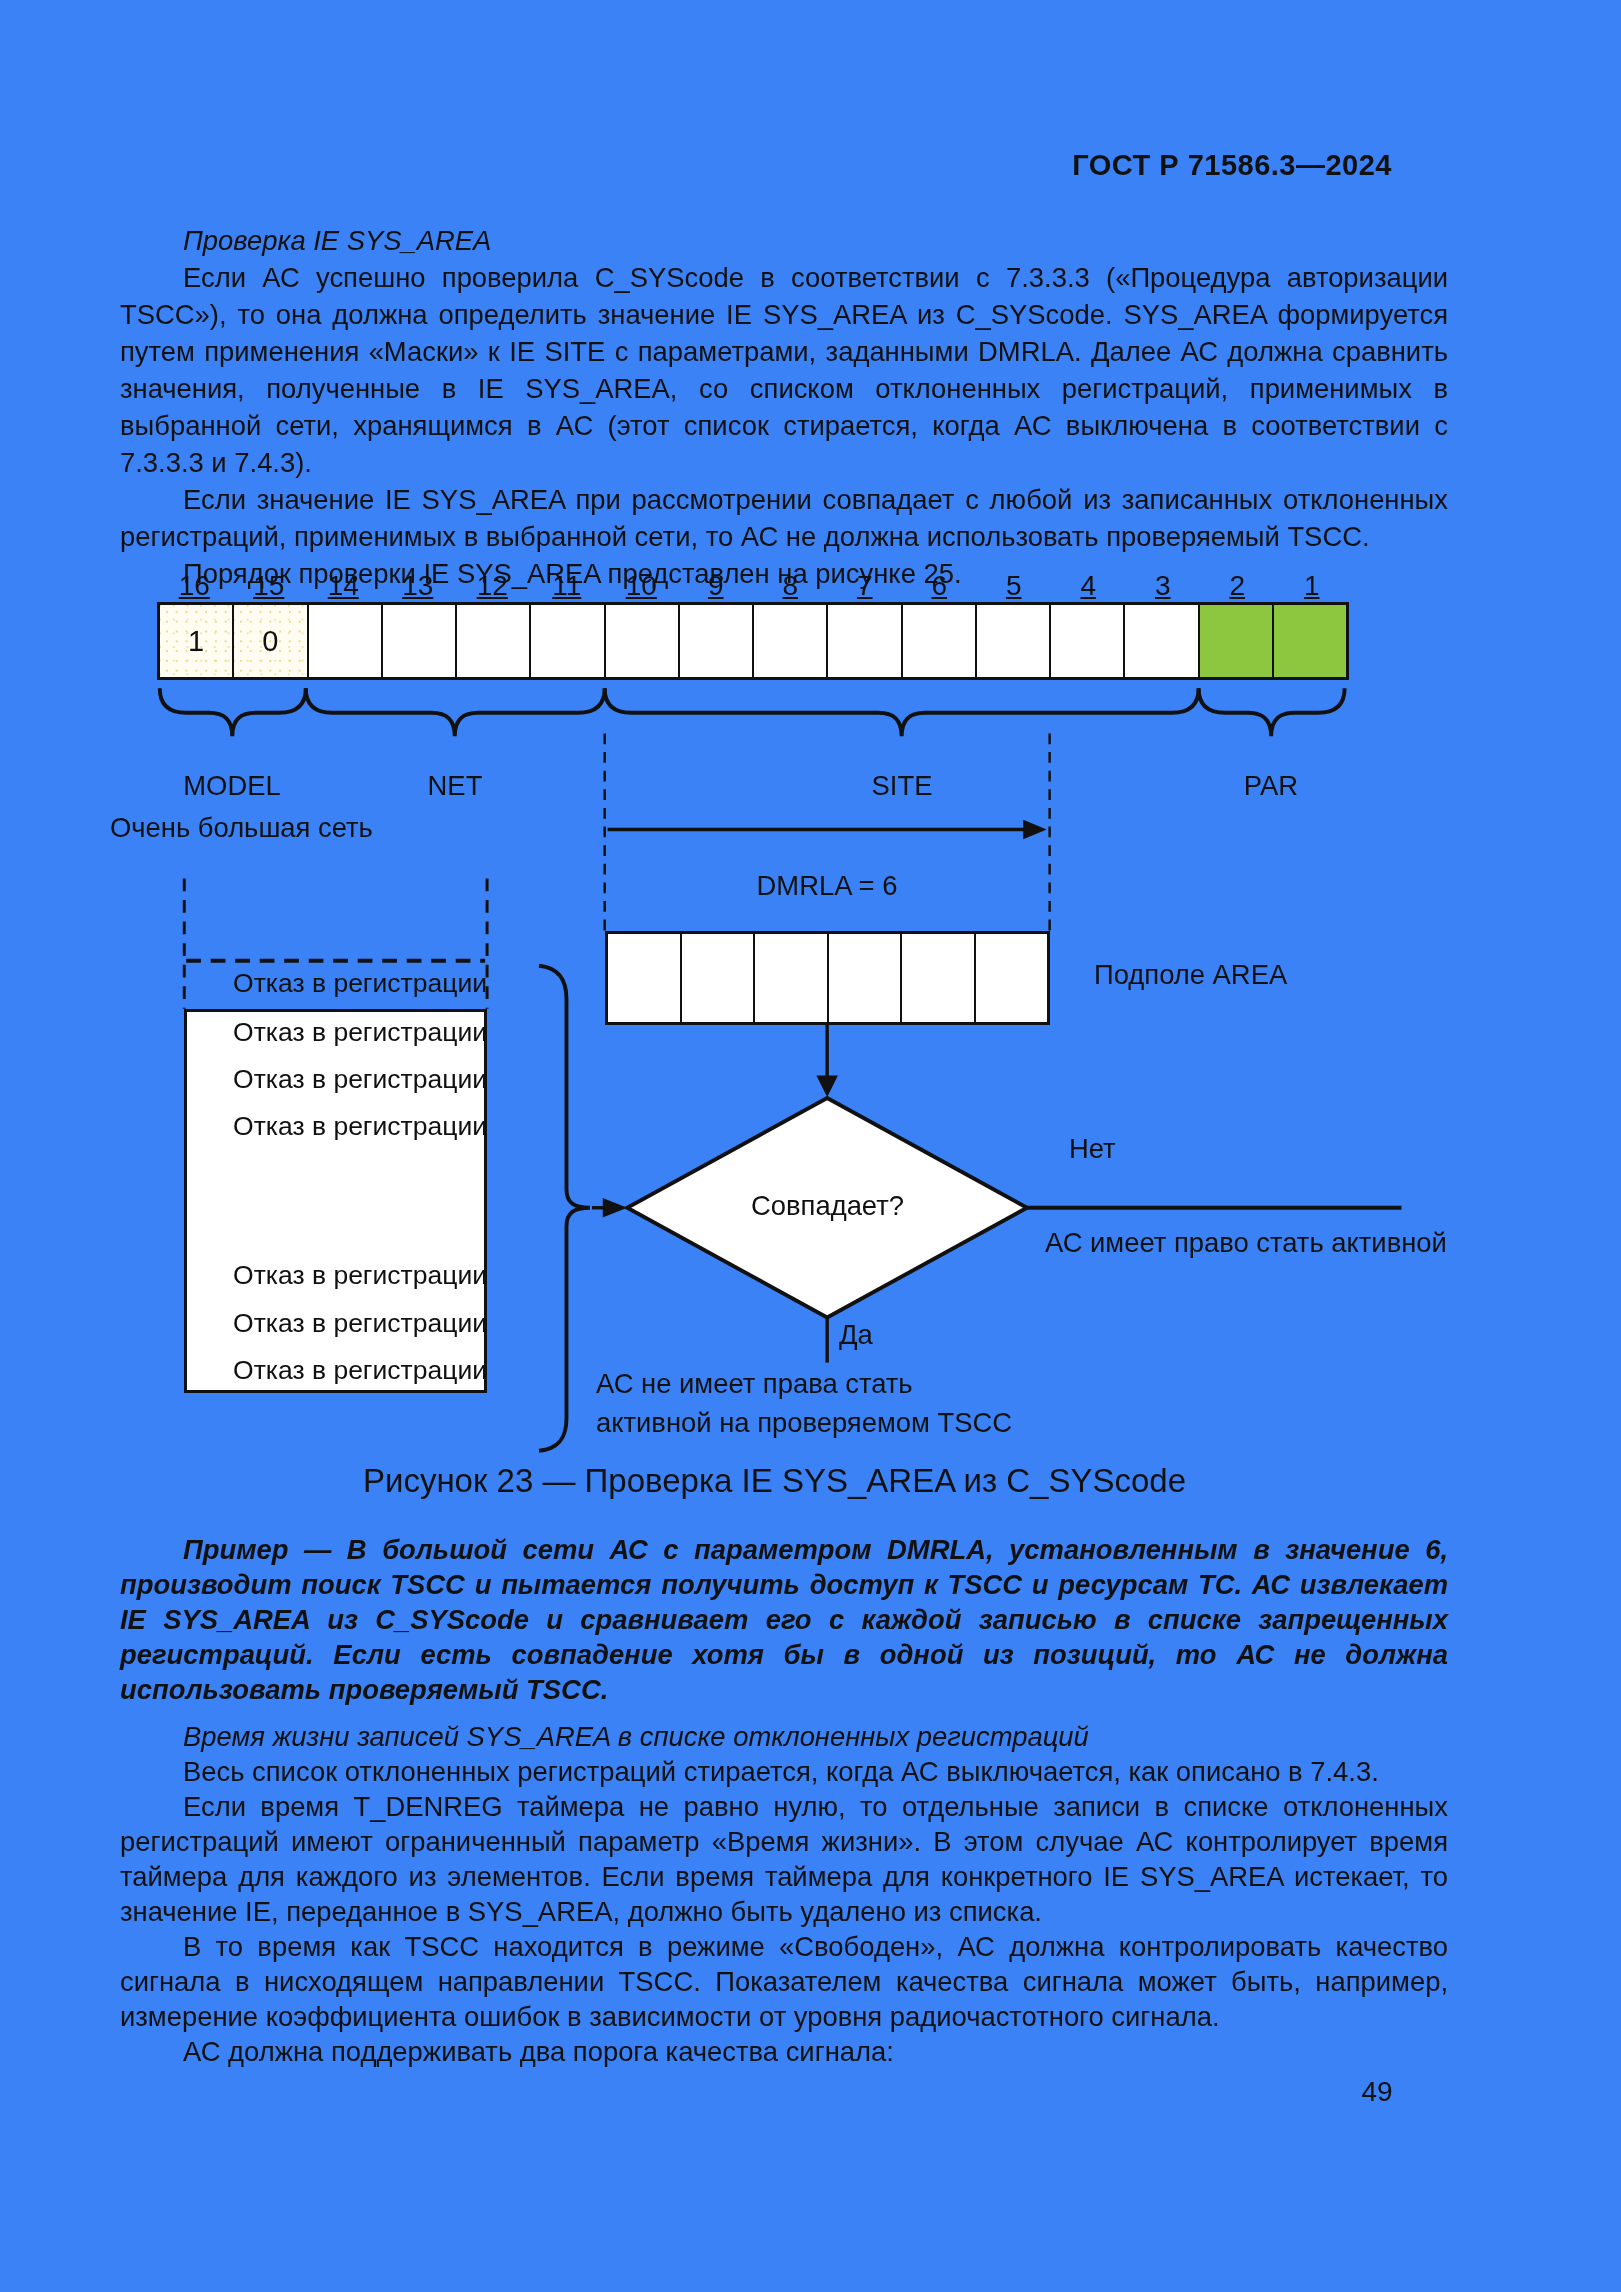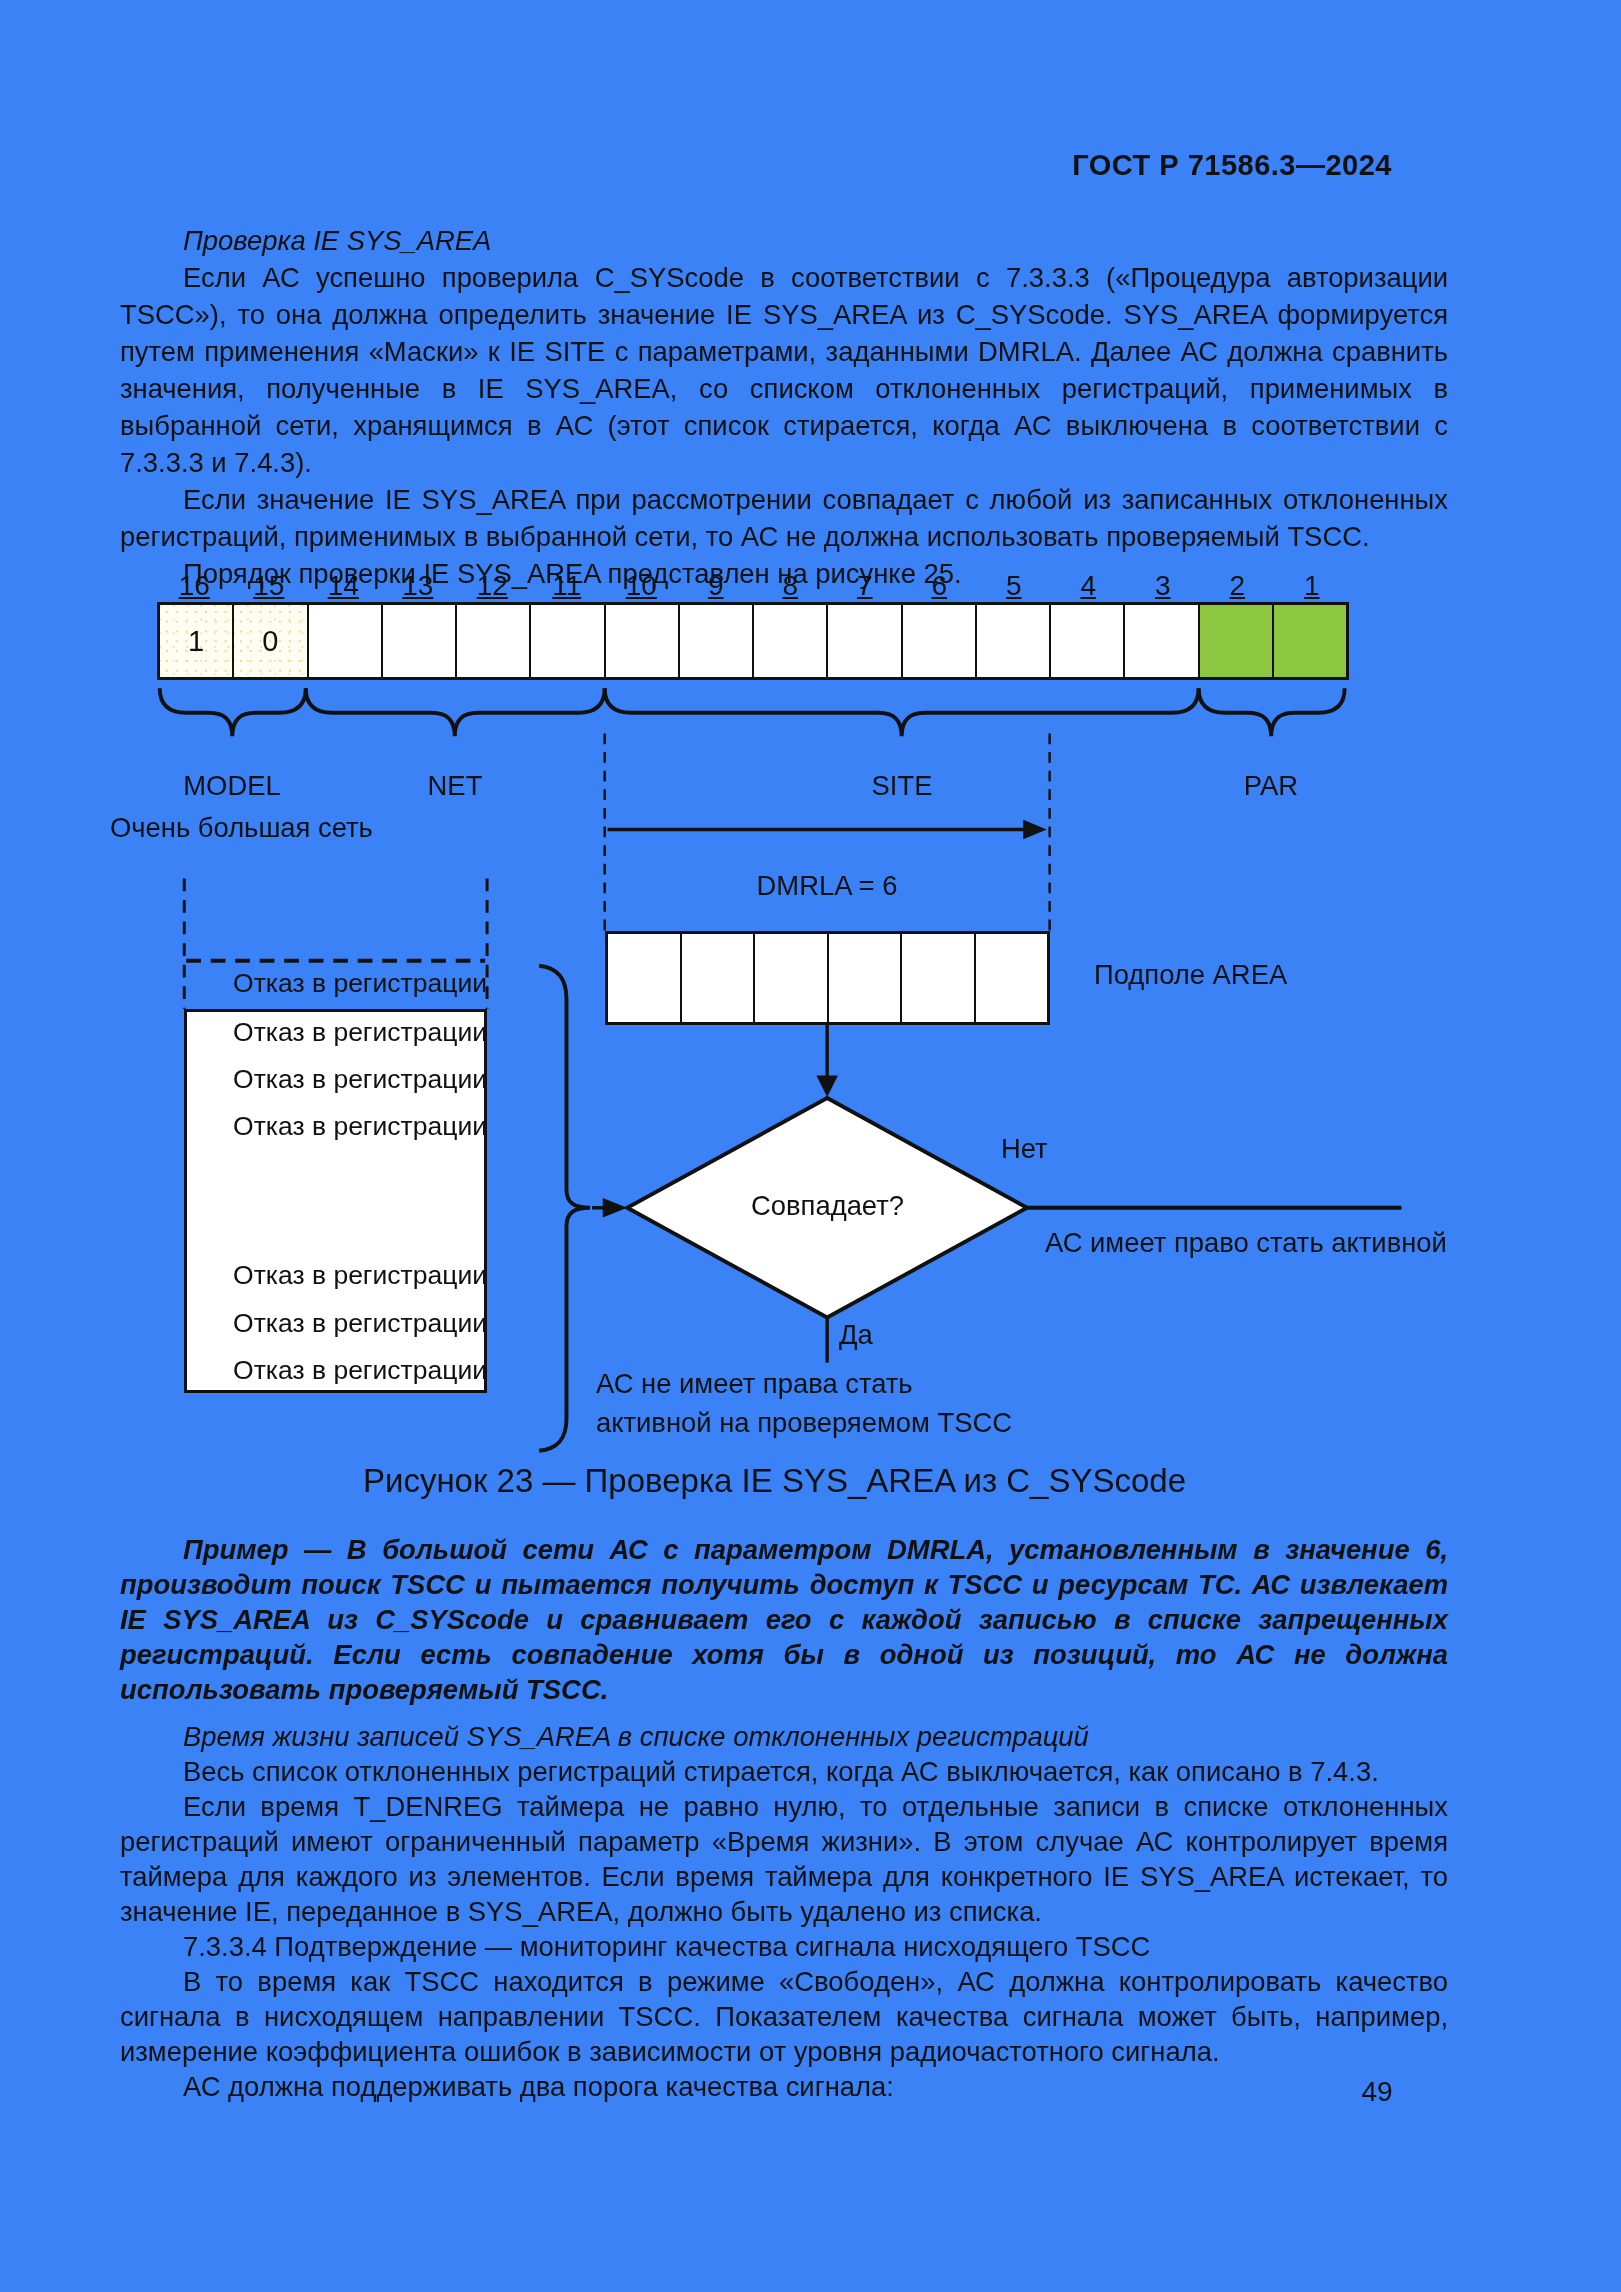--- a/index.html
+++ b/index.html
@@ -183,37 +183,36 @@
   <div class="stackbox"></div>
   <div class="srow" style="top:968px;">Отказ в регистрации</div>
   <div class="srow" style="top:1017px;">Отказ в регистрации</div>
   <div class="srow" style="top:1064px;">Отказ в регистрации</div>
   <div class="srow" style="top:1111px;">Отказ в регистрации</div>
   <div class="srow" style="top:1260px;">Отказ в регистрации</div>
   <div class="srow" style="top:1308px;">Отказ в регистрации</div>
   <div class="srow" style="top:1355px;">Отказ в регистрации</div>
 
   <div class="lbl" style="left:710px;top:1190px;width:235px;text-align:center;">Совпадает?</div>
-  <div class="lbl" style="left:1001px;top:1133px;text-align:center;">Нет</div>
+  <div class="lbl" style="left:1069px;top:1133px;text-align:center;">Нет</div>
   <div class="lbl" style="left:839px;top:1319px;">Да</div>
   <div class="lbl" style="left:1045px;top:1223px;line-height:39px;">
     <div>АС имеет право стать активной</div>
   </div>
   <div class="lbl" style="left:596px;top:1364px;line-height:39px;">
     <div>АС не имеет права стать</div>
     <div>активной на проверяемом TSCC</div>
   </div>
 
   <div class="caption">Рисунок 23 — Проверка IE SYS_AREA из C_SYScode</div>
 
   <div class="textblock bottom">
     <p class="example">Пример — В большой сети АС с параметром DMRLA, установленным в значение 6, производит поиск TSCC и пытается получить доступ к TSCC и ресурсам ТС. АС извлекает IE SYS_AREA из C_SYScode и сравнивает его с каждой записью в списке запрещенных регистраций. Если есть совпадение хотя бы в одной из позиций, то АС не должна использовать проверяемый TSCC.</p>
     <p class="it mt">Время жизни записей SYS_AREA в списке отклоненных регистраций</p>
     <p>Весь список отклоненных регистраций стирается, когда АС выключается, как описано в 7.4.3.</p>
     <p>Если время T_DENREG таймера не равно нулю, то отдельные записи в списке отклоненных регистраций имеют ограниченный параметр «Время жизни». В этом случае АС контролирует время таймера для каждого из элементов. Если время таймера для конкретного IE SYS_AREA истекает, то значение IE, переданное в SYS_AREA, должно быть удалено из списка.</p>
-    <p>7.3.3.4 Подтверждение — мониторинг качества сигнала нисходящего TSCC</p>
     <p>В то время как TSCC находится в режиме «Свободен», АС должна контролировать качество сигнала в нисходящем направлении TSCC. Показателем качества сигнала может быть, например, измерение коэффициента ошибок в зависимости от уровня радиочастотного сигнала.</p>
     <p>АС должна поддерживать два порога качества сигнала:</p>
   </div>
 
   <div class="pagenum">49</div>
 </div>
 
 
 </body></html>

